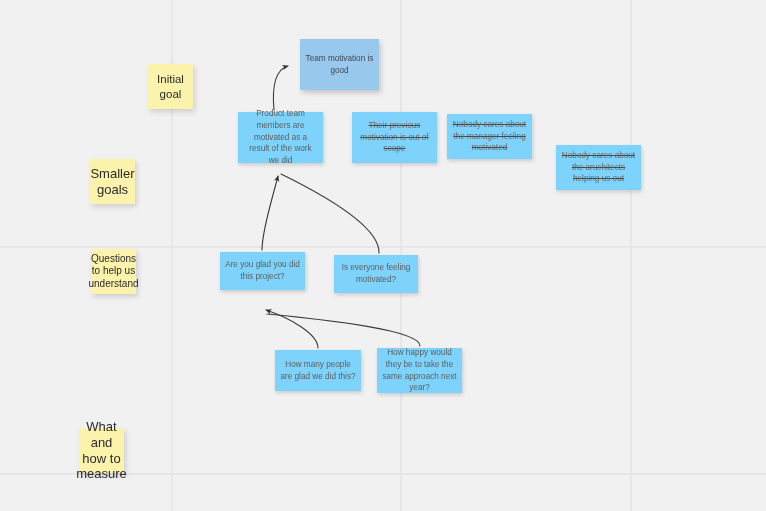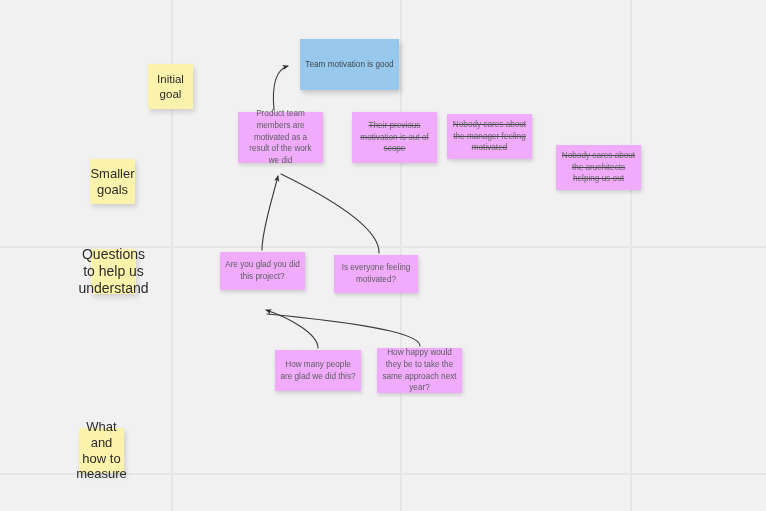--- a/index.html
+++ b/index.html
@@ -36,21 +36,21 @@
     display: flex;
     align-items: center;
     justify-content: center;
     text-align: center;
     color: #2b2b2b;
     box-sizing: border-box;
     line-height: 1.22;
   }
   .card {
     position: absolute;
-    background: #f0abfc;
+    background: #7dd3fc;
     box-shadow: 1px 2px 4px rgba(0,0,0,0.16);
     display: flex;
     align-items: center;
     justify-content: center;
     text-align: center;
     color: #5e5e5e;
     font-size: 8.2px;
     line-height: 1.42;
     box-sizing: border-box;
     padding: 3px 5px;
@@ -110,37 +110,37 @@
     </div>
   </div>
 
   <div class="sticky" style="left:90px;top:159px;width:45px;height:45px;font-size:13px;">
     <div>
       <div>Smaller</div>
       <div>goals</div>
     </div>
   </div>
 
-  <div class="sticky" style="left:91px;top:249px;width:45px;height:45px;font-size:14px;">
+  <div class="sticky" style="left:91px;top:249px;width:45px;height:45px;font-size:10px;">
     <div>
       <div>Questions</div>
       <div>to help us</div>
       <div>understand</div>
     </div>
   </div>
 
   <div class="sticky" style="left:79px;top:428px;width:45px;height:45px;font-size:13px;">
     <div>
       <div>What and</div>
       <div>how to</div>
       <div>measure</div>
     </div>
   </div>
 
-  <div class="card blue" style="left:300px;top:39px;width:99px;height:51px;">
+  <div class="card blue" style="left:300px;top:39px;width:79px;height:51px;">
     <span>Team motivation is good</span>
   </div>
 
   <div class="card" style="left:238px;top:112px;width:85px;height:51px;">
     <span>Product team members are motivated as a result of the work we did</span>
   </div>
 
   <div class="card struck" style="left:352px;top:112px;width:85px;height:51px;">
     <span>Their previous motivation is out of scope</span>
   </div>

